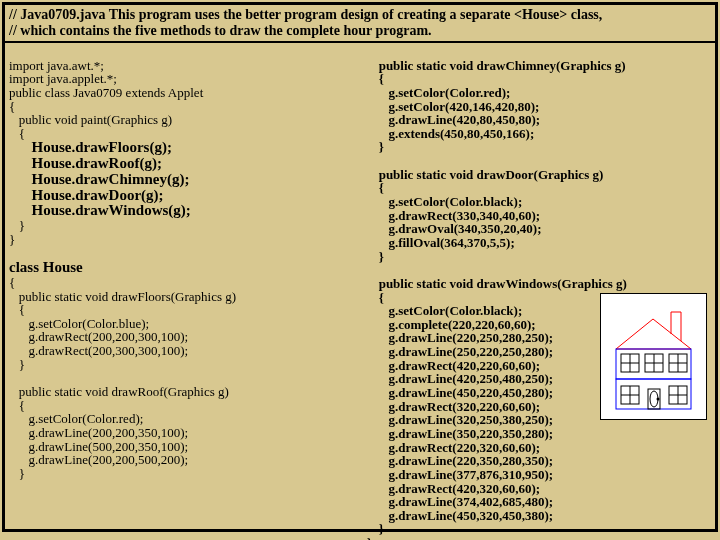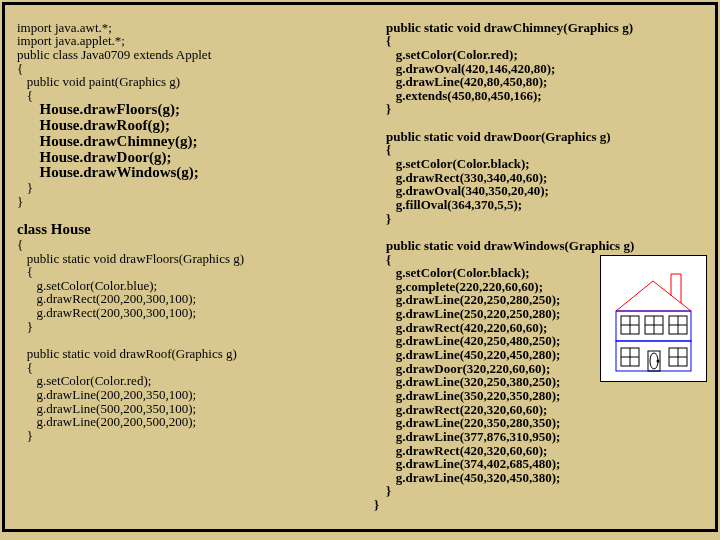--- a/index.html
+++ b/index.html
@@ -23,21 +23,21 @@
     padding: 2px 4px;
     font-size: 14px;
     font-weight: bold;
   }
   .code-area {
     display: flex;
     position: relative;
     height: 490px;
   }
   .col {
-    padding: 2px 12px;
+    padding: 2px 4px;
     font-size: 13px;
     line-height: 1.05;
     white-space: pre;
   }
   .left { width: 370px; }
   .right { width: 340px; }
   .bold { font-weight: bold; }
   .big { font-size: 15px; font-weight: bold; }
   .house-drawing {
     position: absolute;
@@ -46,20 +46,24 @@
     width: 105px;
     height: 125px;
     background: #fff;
     border: 1px solid #000;
   }
 </style>
 </head>
 <body>
 
 <div class="container">
+  <div class="header">
+    <div>// Java0709.java    This program uses the better program design of creating a separate &lt;House&gt; class,</div>
+    <div>// which contains the five methods to draw the complete hour program.</div>
+  </div>
   <div class="code-area">
     <div class="col left">
 <span>import java.awt.*;</span>
 <span>import java.applet.*;</span>
 <span>public class Java0709 extends Applet</span>
 <span>{</span>
 <span>   public void paint(Graphics g)</span>
 <span>   {</span>
 <span class="big">      House.drawFloors(g);</span>
 <span class="big">      House.drawRoof(g);</span>
@@ -83,21 +87,21 @@
 <span>      g.setColor(Color.red);</span>
 <span>      g.drawLine(200,200,350,100);</span>
 <span>      g.drawLine(500,200,350,100);</span>
 <span>      g.drawLine(200,200,500,200);</span>
 <span>   }</span>
     </div>
     <div class="col right bold">
 <span>public static void drawChimney(Graphics g)</span>
 <span>{</span>
 <span>   g.setColor(Color.red);</span>
-<span>   g.drawOval(420,146,420,80);</span>
+<span>   g.setColor(420,146,420,80);</span>
 <span>   g.drawLine(420,80,450,80);</span>
 <span>   g.extends(450,80,450,166);</span>
 <span>}</span>
 <span></span>
 <span>public static void drawDoor(Graphics g)</span>
 <span>{</span>
 <span>   g.setColor(Color.black);</span>
 <span>   g.drawRect(330,340,40,60);</span>
 <span>   g.drawOval(340,350,20,40);</span>
 <span>   g.fillOval(364,370,5,5);</span>
@@ -105,21 +109,21 @@
 <span></span>
 <span>public static void drawWindows(Graphics g)</span>
 <span>{</span>
 <span>   g.setColor(Color.black);</span>
 <span>   g.complete(220,220,60,60);</span>
 <span>   g.drawLine(220,250,280,250);</span>
 <span>   g.drawLine(250,220,250,280);</span>
 <span>   g.drawRect(420,220,60,60);</span>
 <span>   g.drawLine(420,250,480,250);</span>
 <span>   g.drawLine(450,220,450,280);</span>
-<span>   g.drawDoor(320,220,60,60);</span>
+<span>   g.drawRect(320,220,60,60);</span>
 <span>   g.drawLine(320,250,380,250);</span>
 <span>   g.drawLine(350,220,350,280);</span>
 <span>   g.drawRect(220,320,60,60);</span>
 <span>   g.drawLine(220,350,280,350);</span>
 <span>   g.drawLine(377,876,310,950);</span>
 <span>   g.drawRect(420,320,60,60);</span>
 <span>   g.drawLine(374,402,685,480);</span>
 <span>   g.drawLine(450,320,450,380);</span>
 <span>}</span>
 <span style="margin-left:-12px">}</span>

